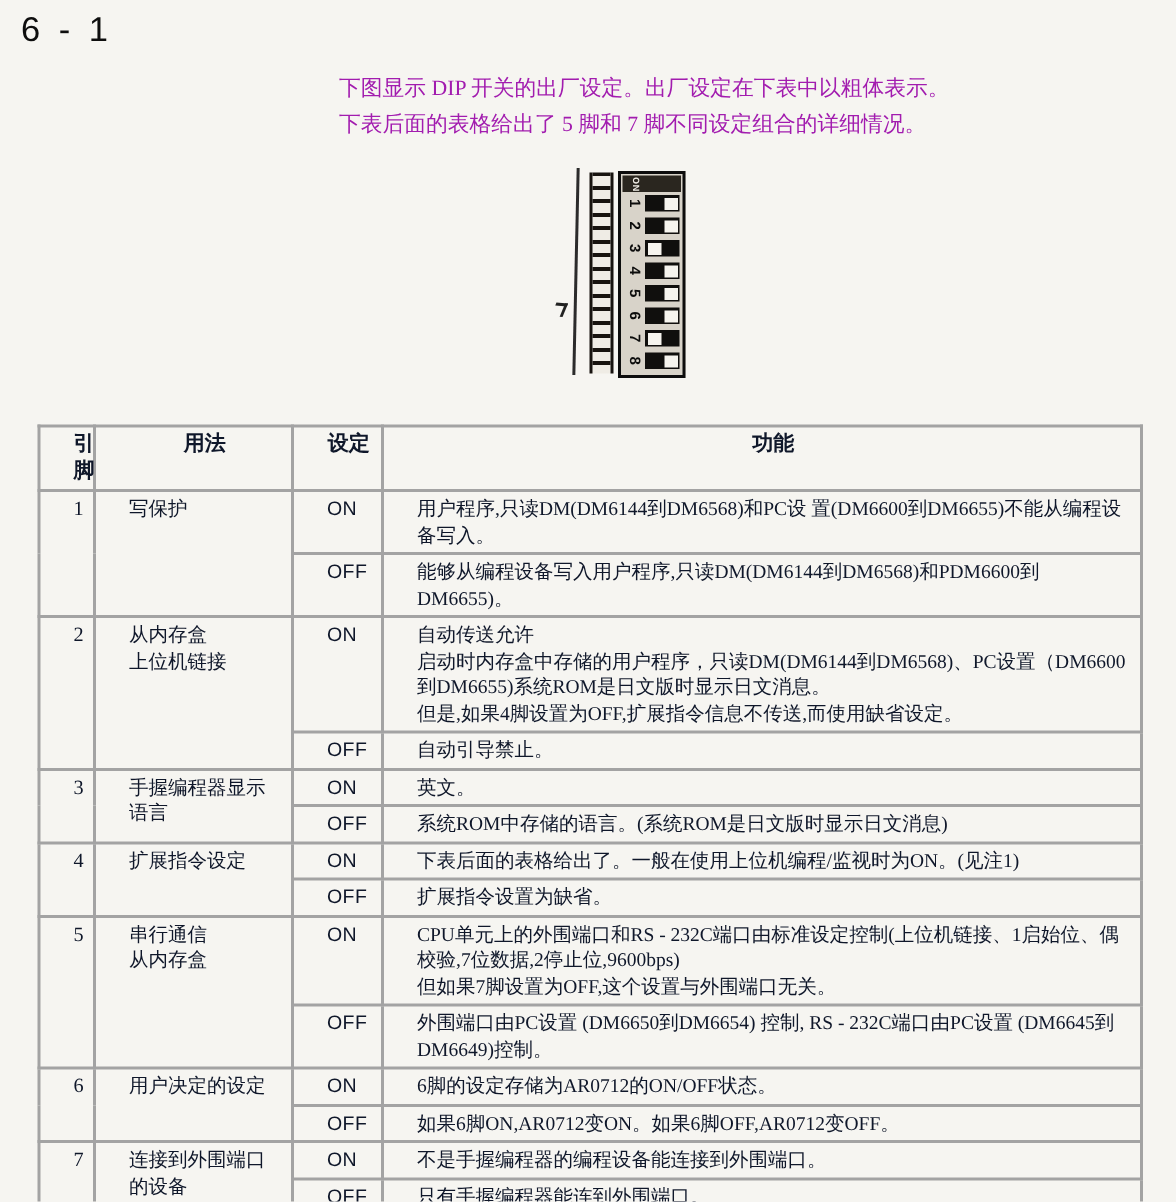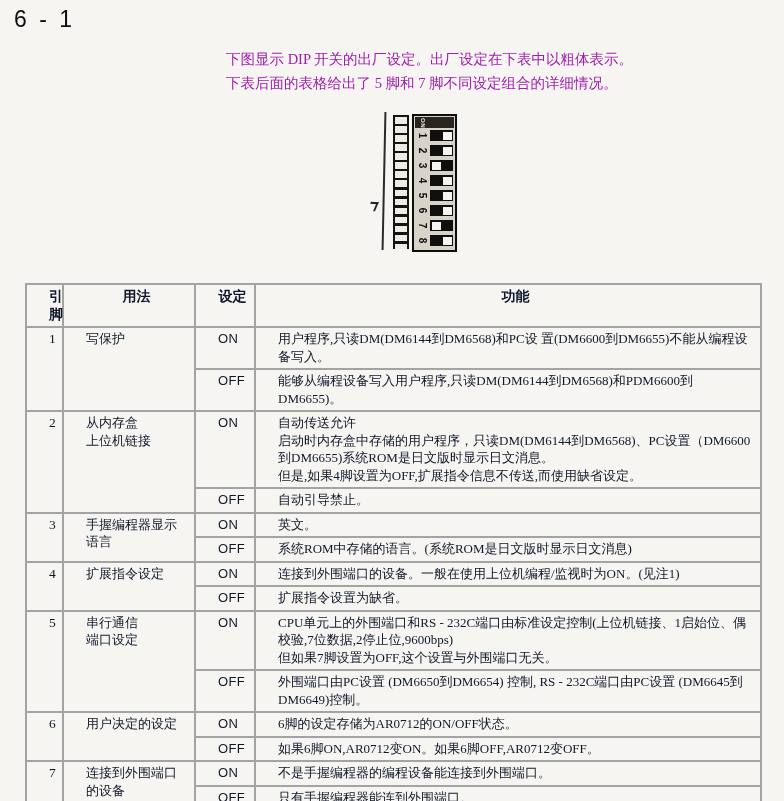--- a/index.html
+++ b/index.html
@@ -208,31 +208,31 @@
       </tr>
       <tr>
         <td class="setting">OFF</td>
         <td class="func">系统ROM中存储的语言。(系统ROM是日文版时显示日文消息)</td>
       </tr>
 
       <tr>
         <td class="pin" rowspan="2">4</td>
         <td class="usage" rowspan="2">扩展指令设定</td>
         <td class="setting">ON</td>
-        <td class="func">连接到外围端口的设备。一般在使用上位机编程/监视时为ON。(见注1)</td>
+        <td class="func">下表后面的表格给出了。一般在使用上位机编程/监视时为ON。(见注1)</td>
       </tr>
       <tr>
         <td class="setting">OFF</td>
         <td class="func">扩展指令设置为缺省。</td>
       </tr>
 
       <tr>
         <td class="pin" rowspan="2">5</td>
         <td class="usage" rowspan="2">串行通信
-端口设定</td>
+从内存盒</td>
         <td class="setting">ON</td>
         <td class="func">CPU单元上的外围端口和RS - 232C端口由标准设定控制(上位机链接、1启始位、偶校验,7位数据,2停止位,9600bps)
 但如果7脚设置为OFF,这个设置与外围端口无关。</td>
       </tr>
       <tr>
         <td class="setting">OFF</td>
         <td class="func">外围端口由PC设置 (DM6650到DM6654) 控制, RS - 232C端口由PC设置 (DM6645到DM6649)控制。</td>
       </tr>
 
       <tr>

